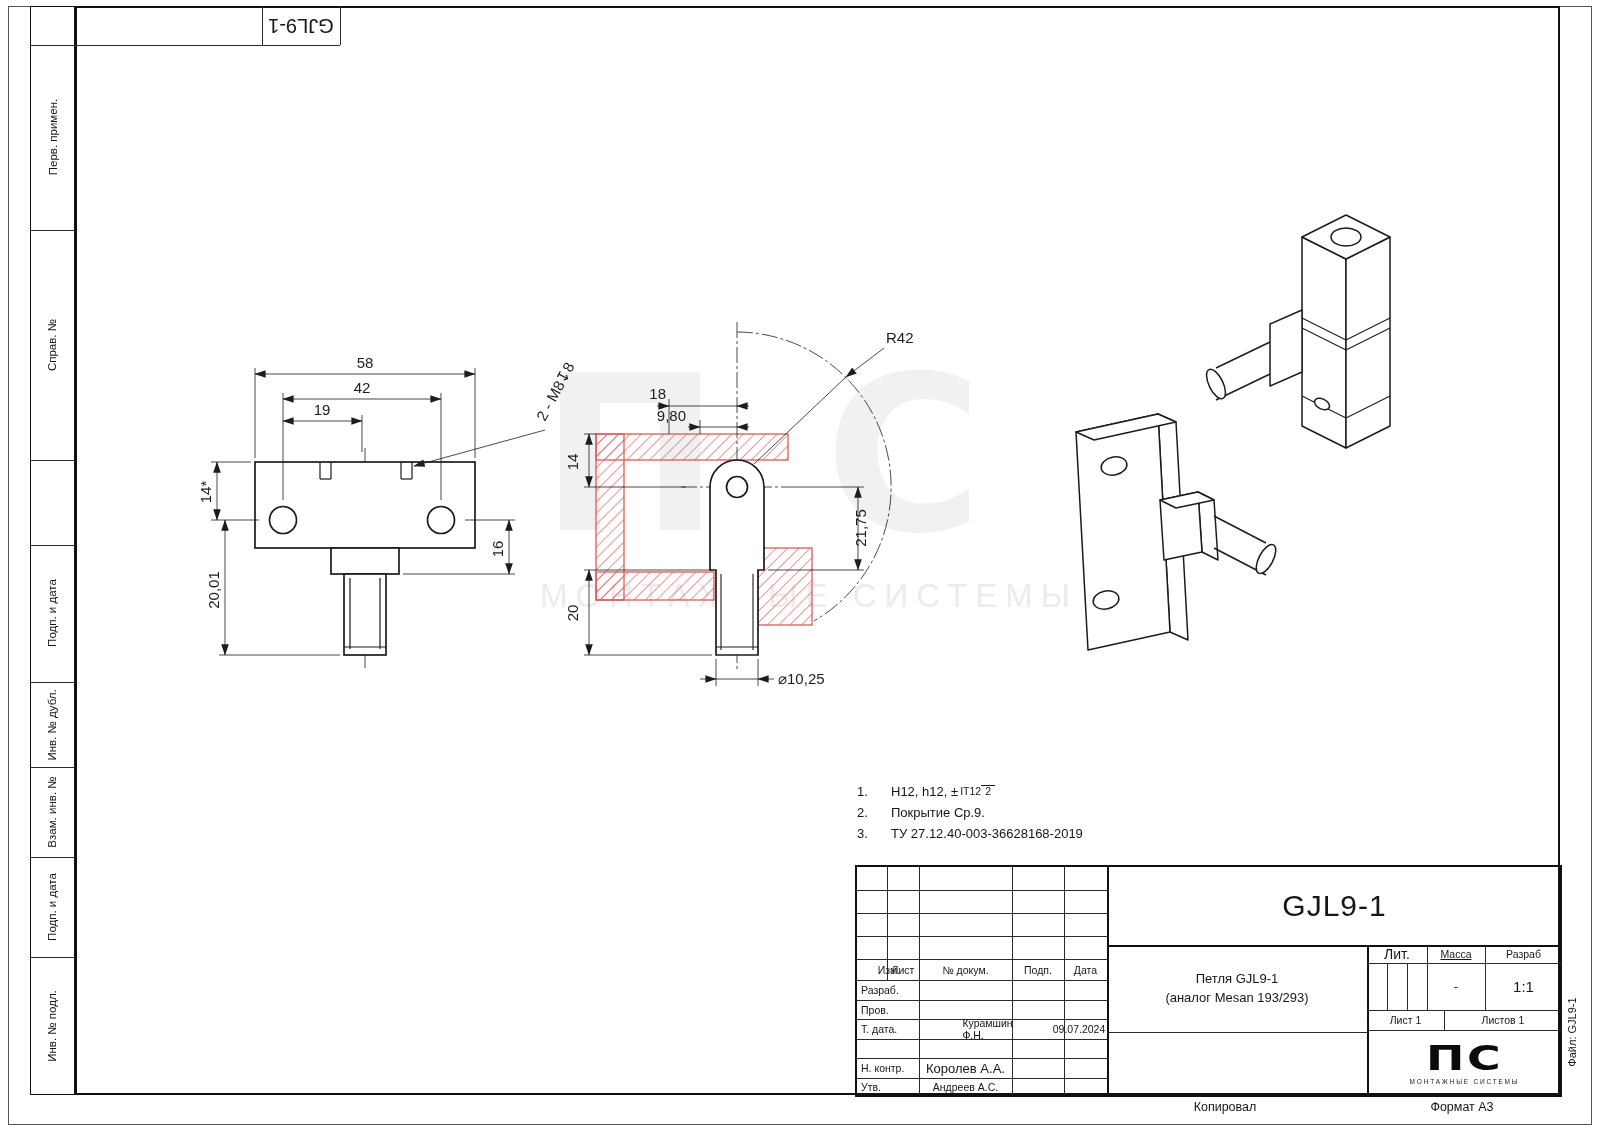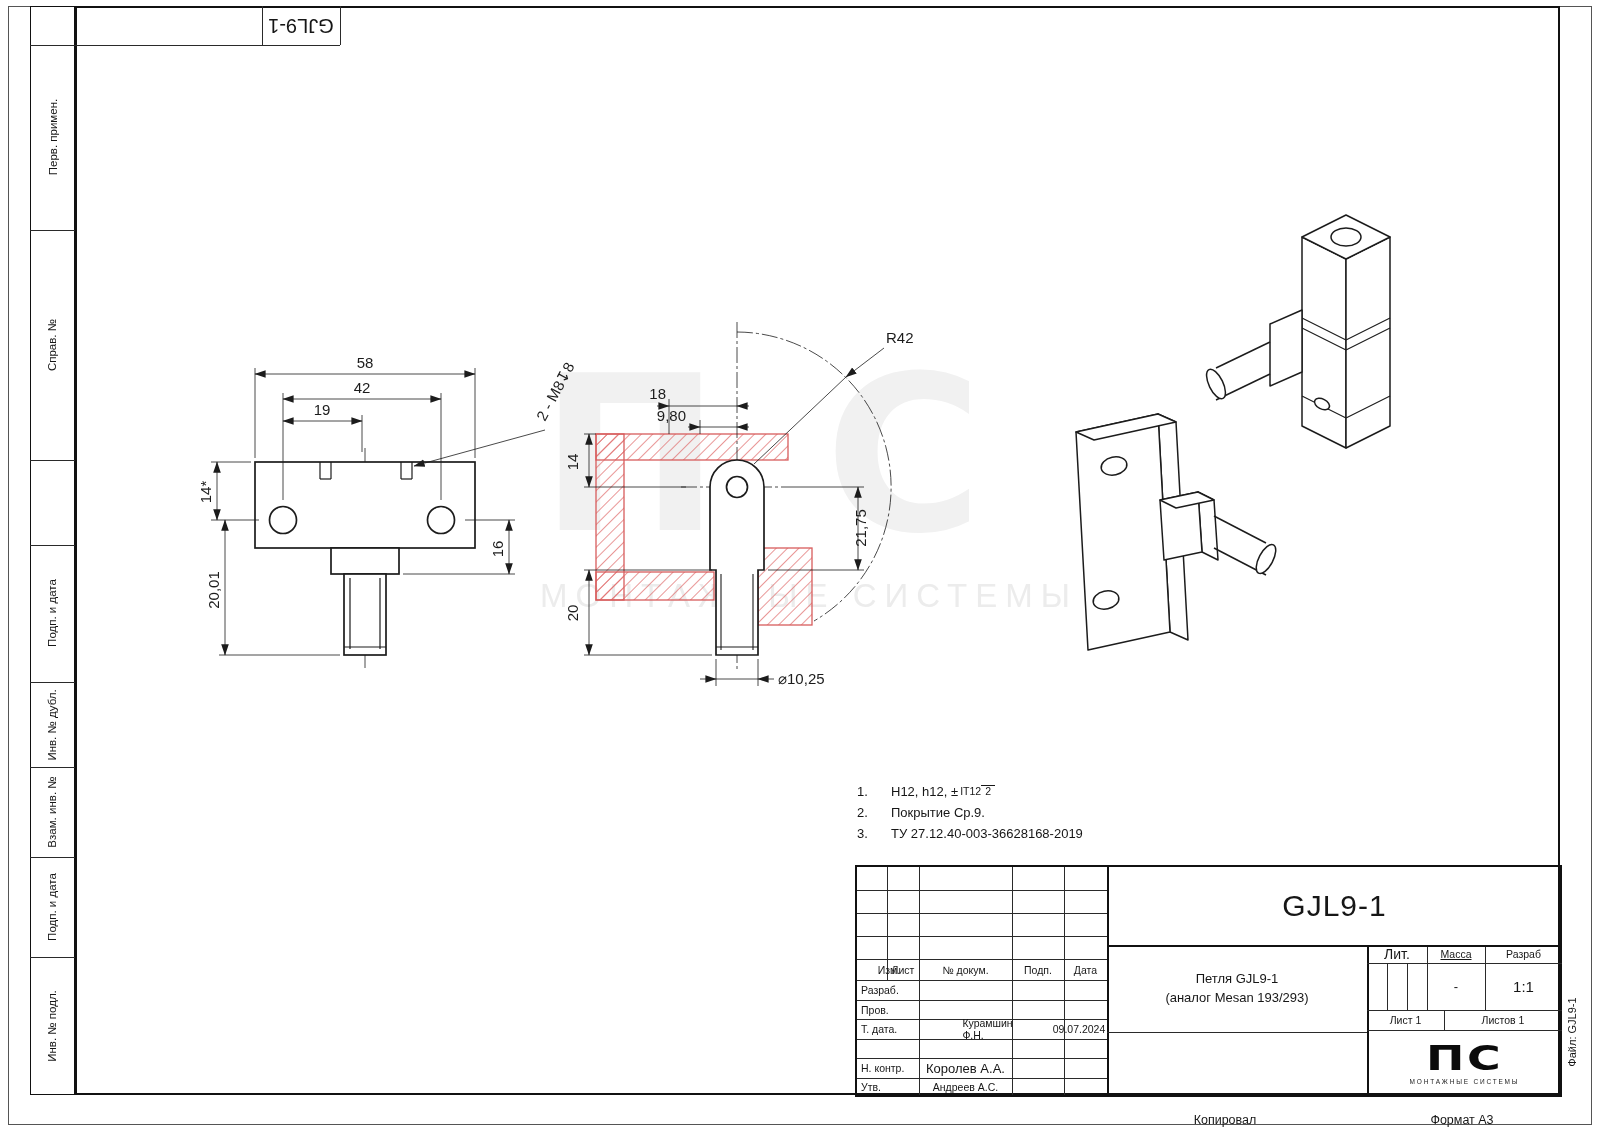--- a/index.html
+++ b/index.html
@@ -31,21 +31,21 @@
   .frac span:last-child { border-top:1px solid #161616; padding:0 4px; }
   .tb { position:absolute; left:855px; top:865px; width:707px; height:232px;
         border:2px solid #111; z-index:3; font-size:11px; }
   .logo-cell { position:absolute; display:flex; flex-direction:column; align-items:center;
                justify-content:center; z-index:4; }
   .logo-main { font-family:"DejaVu Sans", sans-serif; font-size:34px; font-weight:800;
                letter-spacing:2px; transform:scaleX(1.35); line-height:1; color:#0b0b0b; }
   .logo-sub { margin-top:3px; font-size:6.5px; letter-spacing:1.8px; color:#222; }
   .name2 { display:flex; flex-direction:column; align-items:center; justify-content:center;
            line-height:1.4; font-size:13px; }
-  .footer-txt { position:absolute; text-align:center; font-size:12.5px; z-index:4;margin-top:13px; }
+  .footer-txt { position:absolute; text-align:center; font-size:12.5px; z-index:4; }
 </style>
 </head>
 <body>
 
 <div class="sheet">
 
   <div class="watermark">
     <div class="wm-letters">ПС</div>
     <div class="wm-sub">МОНТАЖНЫЕ СИСТЕМЫ</div>
   </div>

